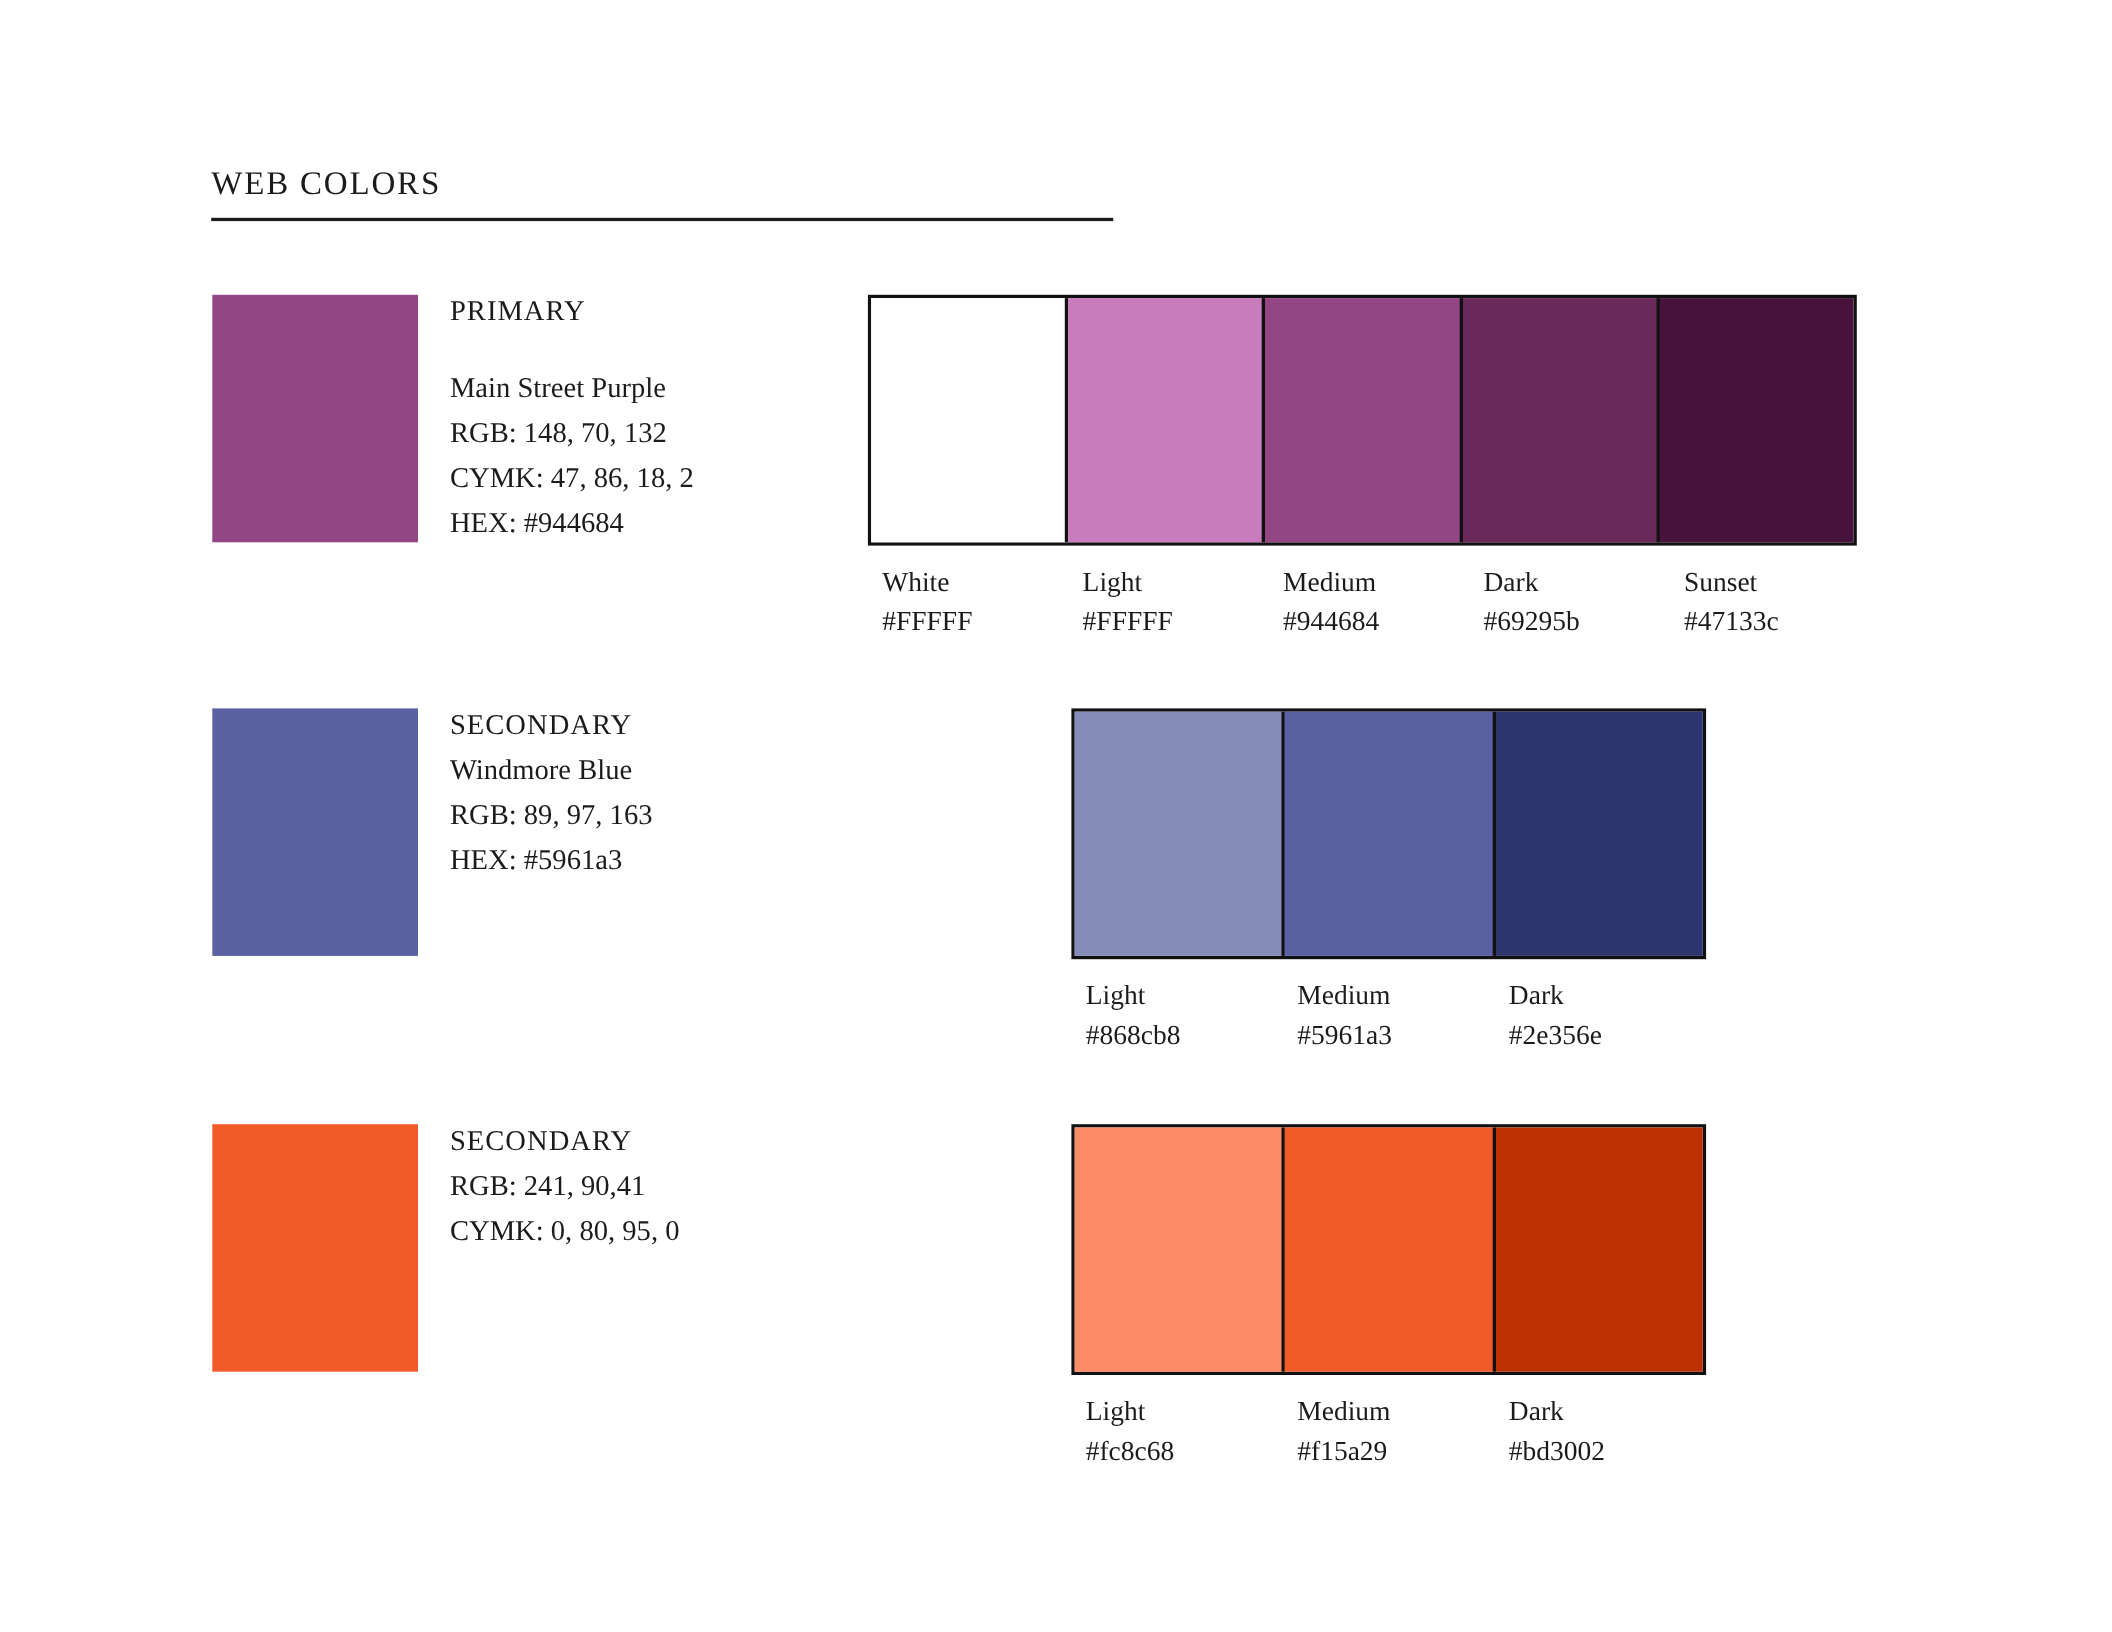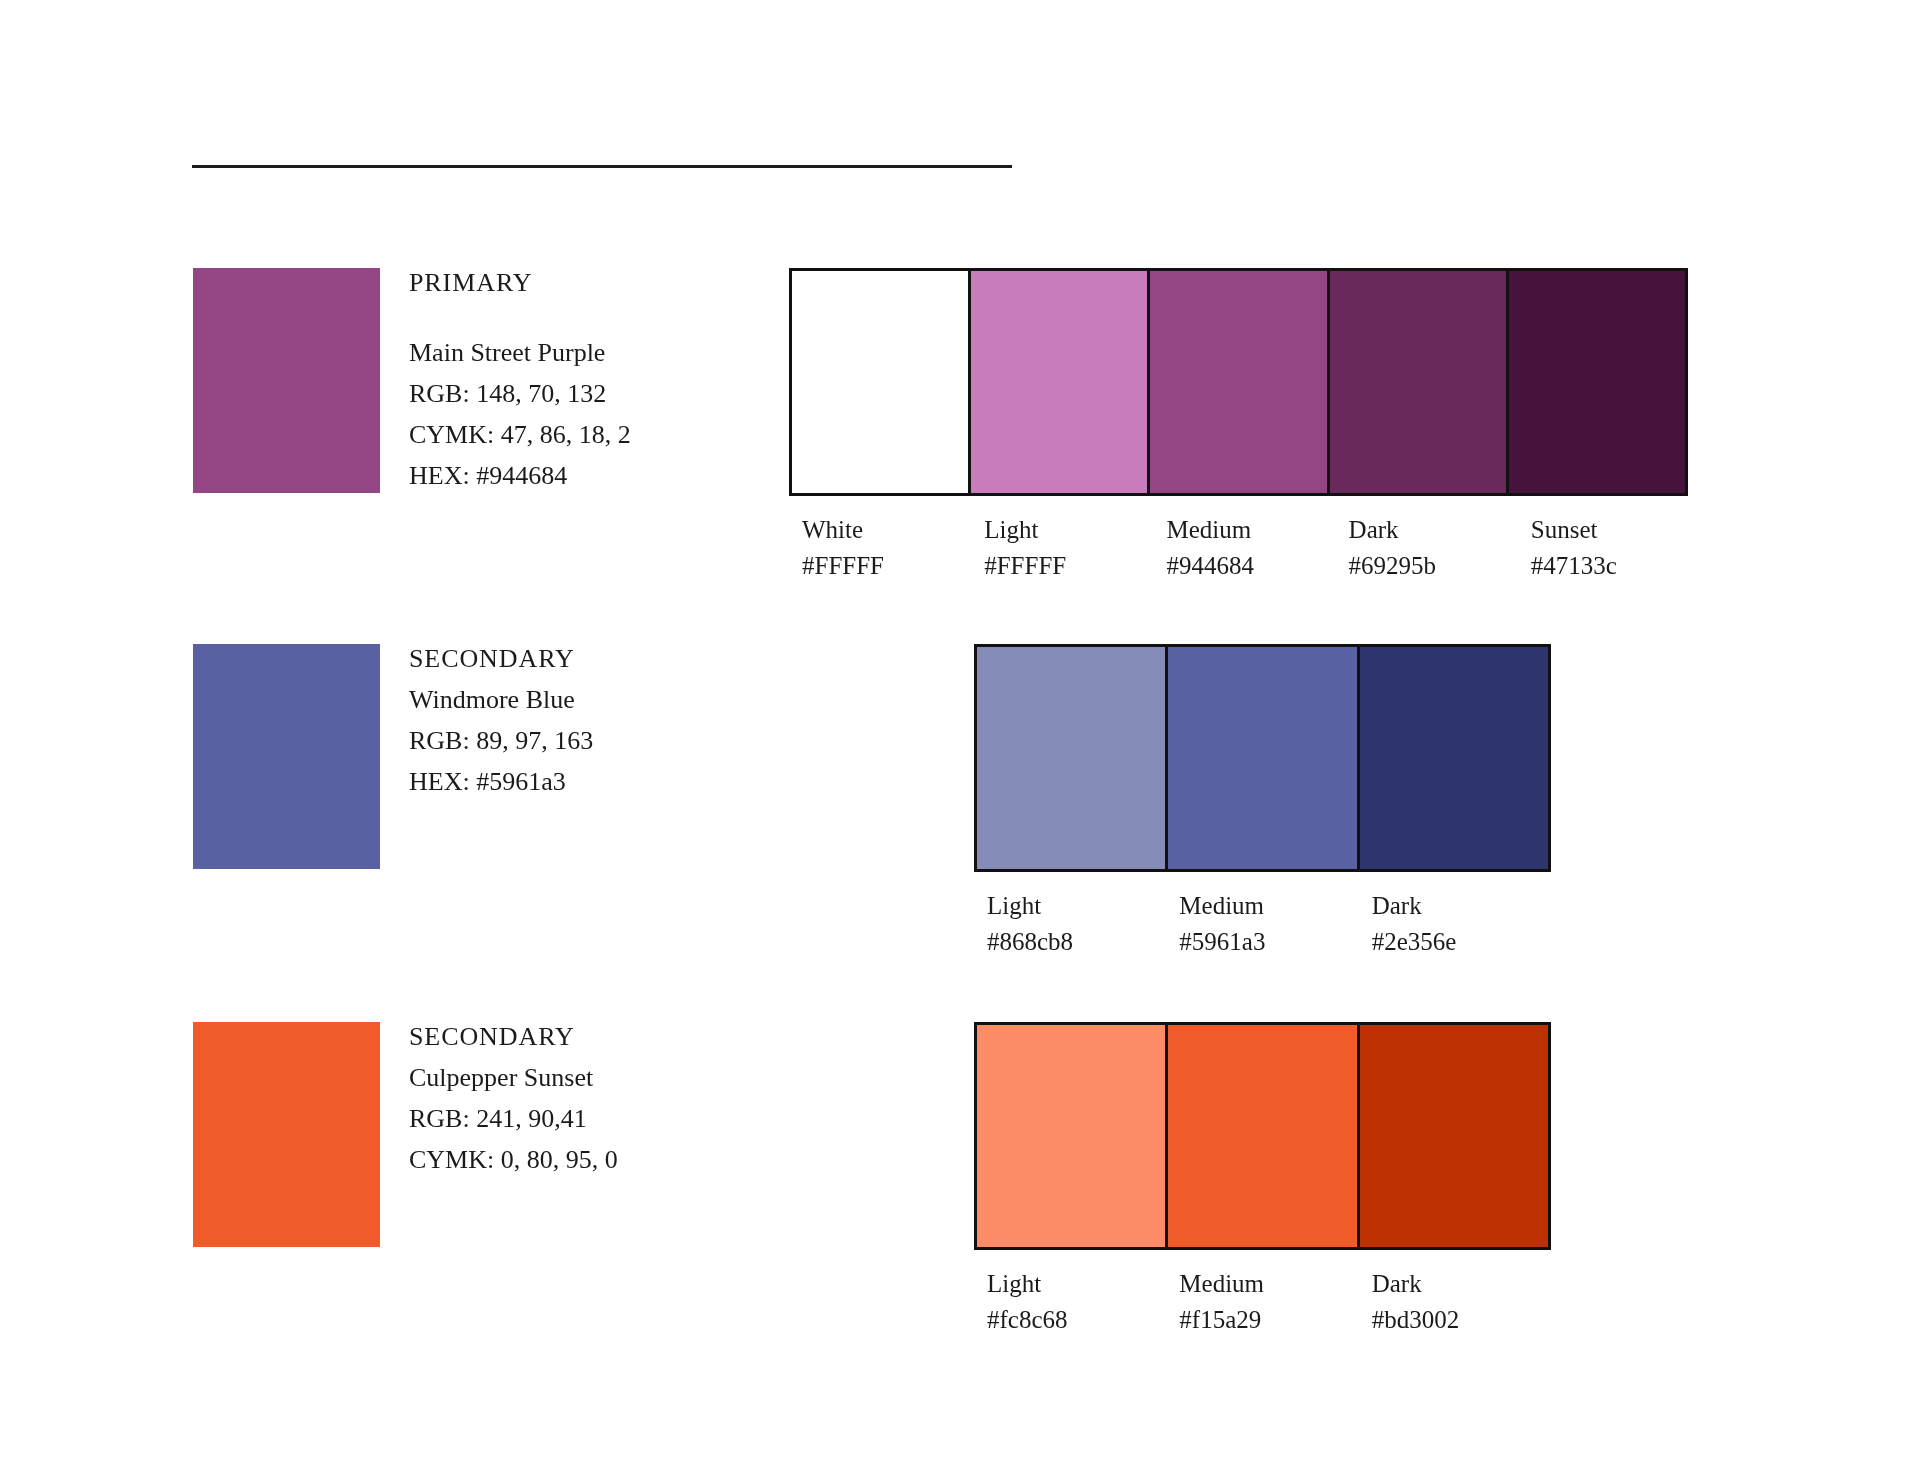--- a/index.html
+++ b/index.html
@@ -133,20 +133,21 @@
     display: block;
     white-space: nowrap;
   }
 </style>
 </head>
 <body>
 
 <div class="page">
 
   <div class="header">
+    <div class="header-title">WEB COLORS</div>
     <div class="header-rule"></div>
   </div>
 
   <div class="section" id="section-primary">
     <div class="key-swatch" style="background-color: rgb(148, 70, 132);"></div>
 
     <div class="info">
       <div class="role spaced">PRIMARY</div>
       <div class="line">Main Street Purple</div>
       <div class="line">RGB: 148, 70, 132</div>
@@ -216,21 +217,20 @@
         <span class="label-hex">#2e356e</span>
       </div>
     </div>
   </div>
 
   <div class="section" id="section-secondary-orange">
     <div class="key-swatch" style="background-color: rgb(241, 90, 41);"></div>
 
     <div class="info">
       <div class="role">SECONDARY</div>
-      <div class="line">Culpepper Sunset</div>
       <div class="line">RGB: 241, 90,41</div>
       <div class="line">CYMK: 0, 80, 95, 0</div>
     </div>
 
     <div class="ramp" id="ramp-secondary-orange">
       <div class="chip" style="background-color: rgb(252, 140, 104);"></div>
       <div class="chip" style="background-color: rgb(241, 90, 41);"></div>
       <div class="chip" style="background-color: rgb(189, 48, 2);"></div>
     </div>
 

